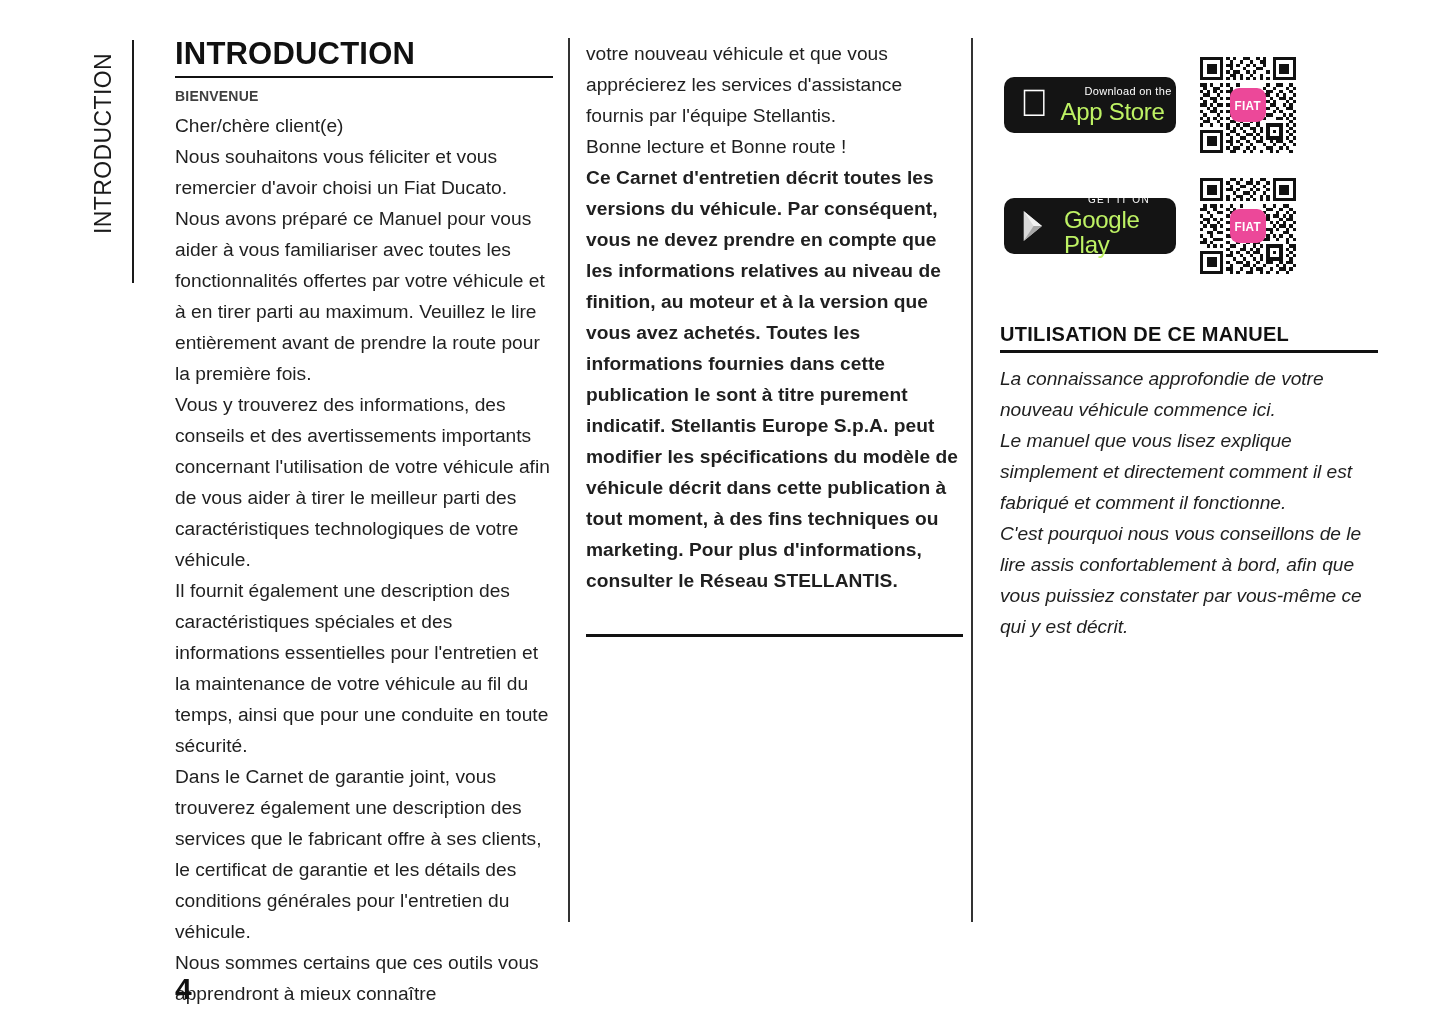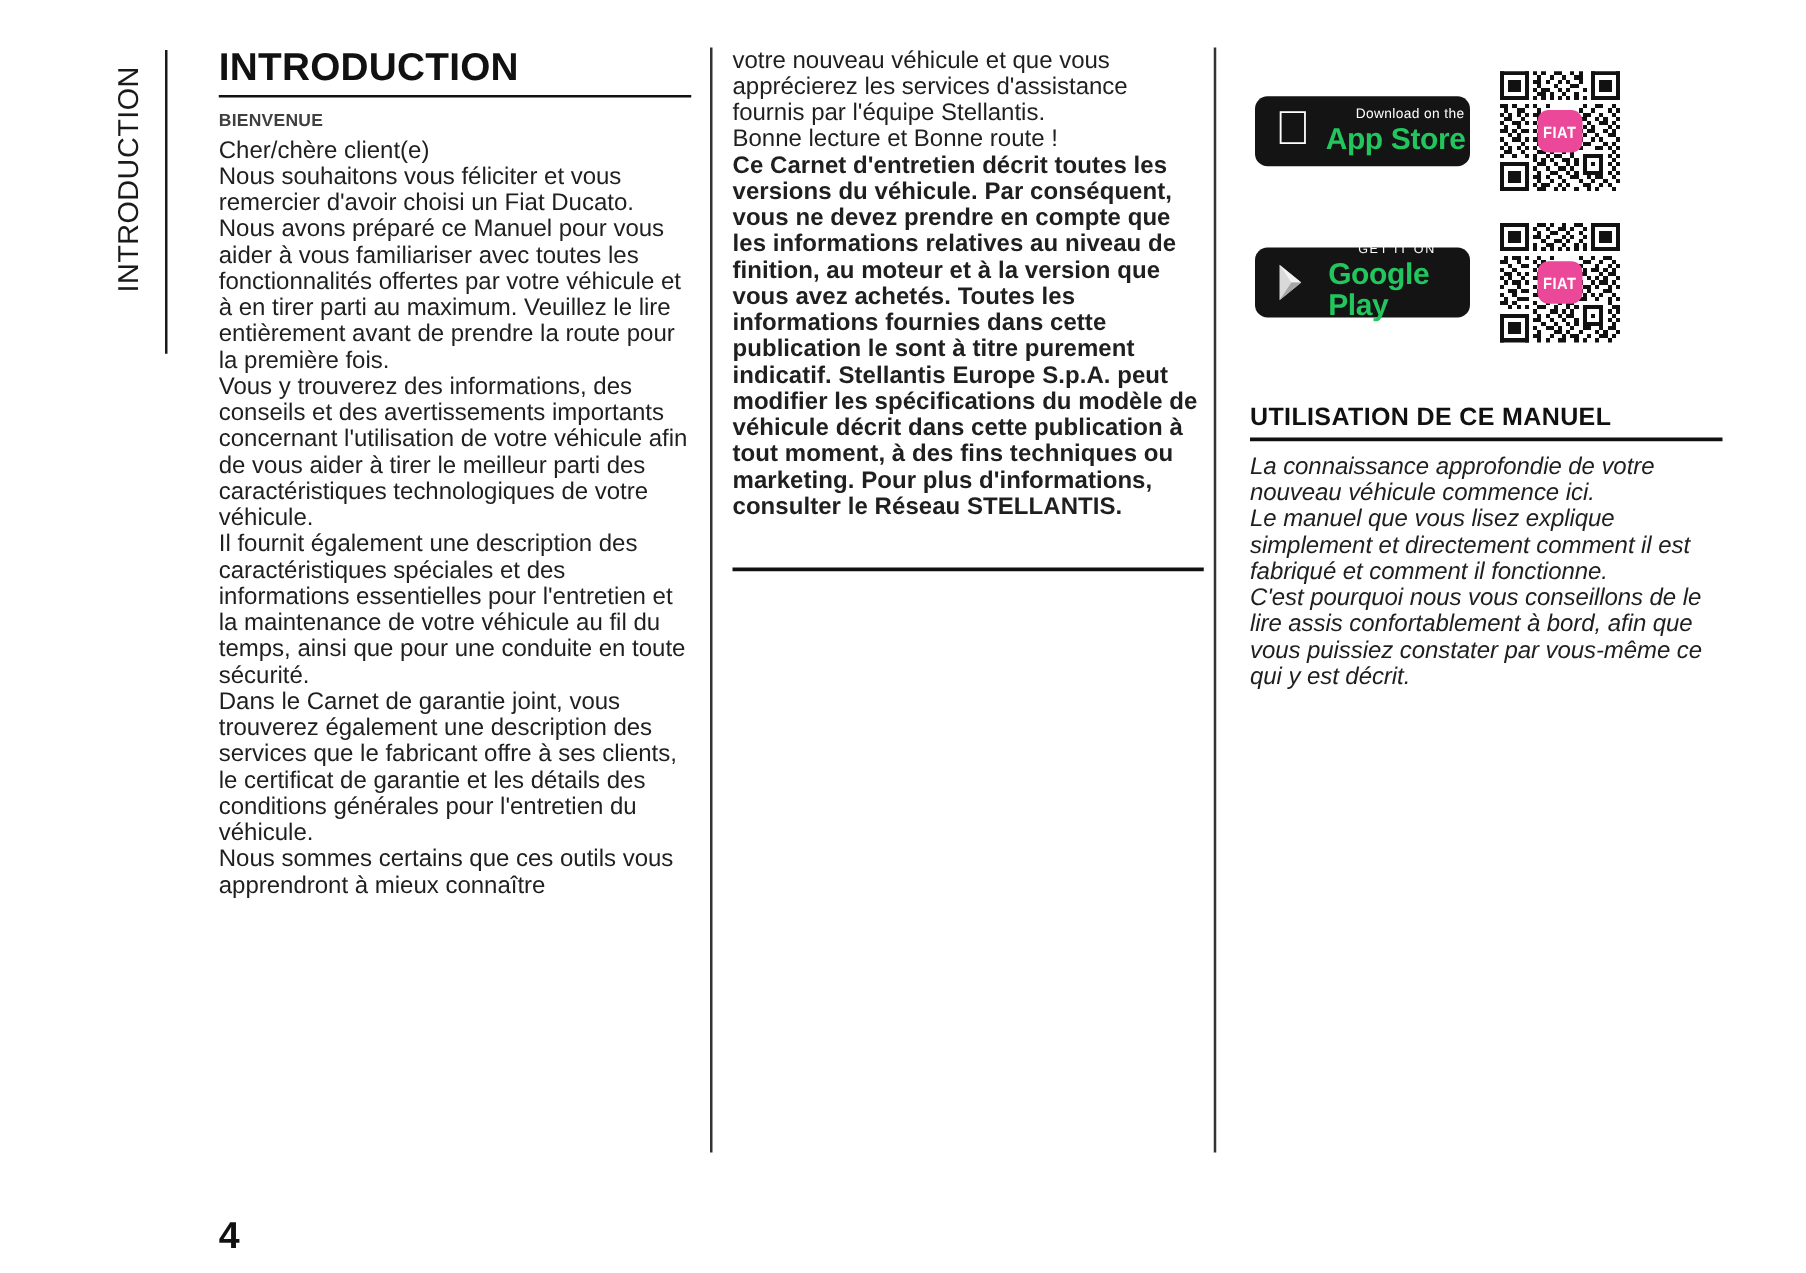--- a/index.html
+++ b/index.html
@@ -102,21 +102,21 @@
     height: 2.5px;
     background: #111111;
     margin: 5px 0 11px 0;
     width: 100%;
   }
   .rule.tight { margin: 4px 0 10px 0; }
 
   
   p.body {
     font-size: 19.2px;
-    line-height: 21px;
+    line-height: 31px;
     color: #1f1f1f;
     font-weight: 400;
     margin: 0;
   }
   p.body.bold {
     font-weight: 700;
     letter-spacing: 0.05px;
   }
   p.body.italic {
     font-style: italic;
@@ -156,25 +156,24 @@
   }
   .badge-top {
     color: #ffffff;
     font-size: 11px;
     letter-spacing: 0.3px;
     margin-bottom: 3px;
     margin-left: 24px;
   }
   .badge-top.spaced { letter-spacing: 1.4px; font-size: 10px; }
   .badge-bottom {
-    color: #22c55e;
+    color: #bef264;
     font-size: 24px;
     letter-spacing: -0.3px;
     line-height: 1.02;
-    font-weight: bold;
   }
   .apple-glyph {
     font-size: 38px;
     color: #ffffff;
     line-height: 0.82;
     margin: 0 2px 3px 4px;
   }
   .play-glyph { width: 34px; height: 36px; margin: 0 2px 0 6px; }
 
   

